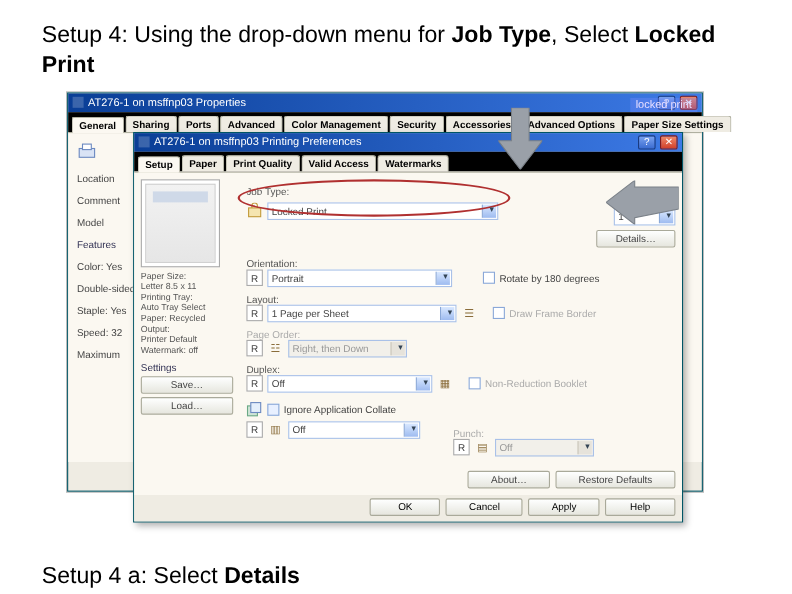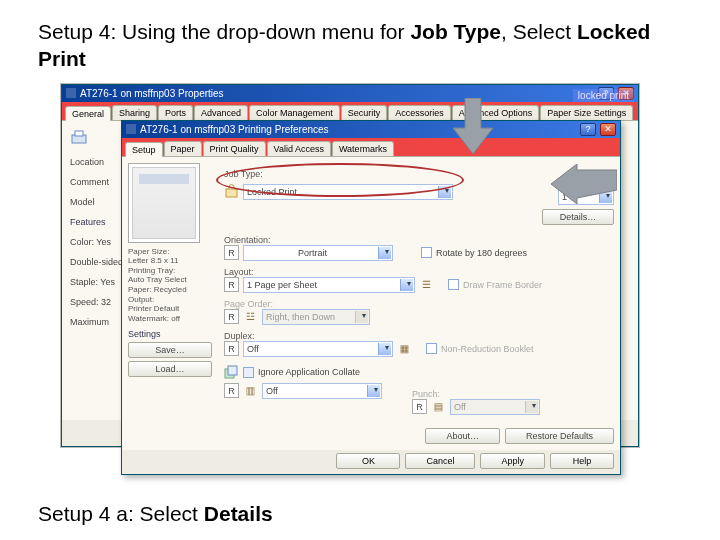--- a/index.html
+++ b/index.html
@@ -18,21 +18,21 @@
   }
   .heading {
     font-size: 21px;
     line-height: 1.3;
     margin-bottom: 10px;
   }
   .heading .bold { font-weight: bold; text-align: center; }
   .caption-bottom {
     position: absolute;
     left: 38px;
-    bottom: 14px;
+    bottom: 4px;
     font-size: 21px;
   }
   .caption-bottom .bold { font-weight: bold; }
 
   
   .shot {
     margin-left: 22px;
     margin-top: 4px;
     width: 580px;
     height: 365px;
@@ -70,22 +70,23 @@
     color: #fff;
     font-size: 9px;
     text-align: center;
     line-height: 11px;
   }
   .win-btn.close { background: linear-gradient(#f08a6a,#d0402a); border-color:#801a1a; }
   .tabs-row {
     display: flex;
     gap: 0;
     padding: 3px 3px 0 3px;
-    background: #ef4444;
+    background: #000000;
     font-size: 9px;
+    font-weight: bold;
   }
   .tab {
     padding: 2px 6px;
     border: 1px solid #b0b0a0;
     border-bottom: none;
     background: #efece3;
     border-radius: 3px 3px 0 0;
     margin-right: 1px;
     white-space: nowrap;
   }
@@ -346,21 +347,21 @@
             </div>
           </div>
           <div class="field-row" style="justify-content:flex-end; margin-top:4px; margin-bottom:10px;">
             <span style="flex:1"></span>
             <div class="btn small" style="min-width:72px;">Details…</div>
           </div>
 
           <div class="field-label">Orientation:</div>
           <div class="field-row">
             <span class="r-badge">R</span>
-            <div class="sel sel-arrow" style="width:150px;justify-content:center;">
+            <div class="sel sel-arrow" style="width:168px;">
                 <span>Portrait</span>
               </div>
             <span style="width:20px"></span>
             <span class="checkbox"></span>
             <span>Rotate by 180 degrees</span>
           </div>
 
           <div class="field-label">Layout:</div>
           <div class="field-row">
             <span class="r-badge">R</span>

